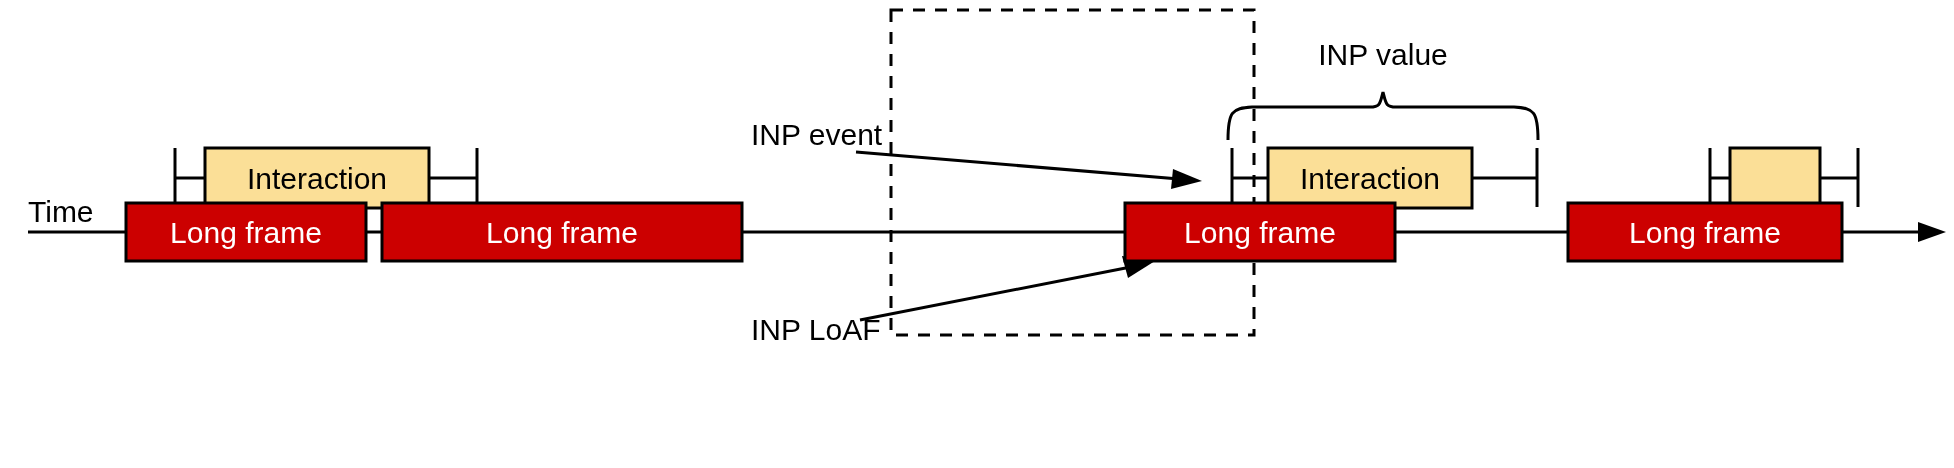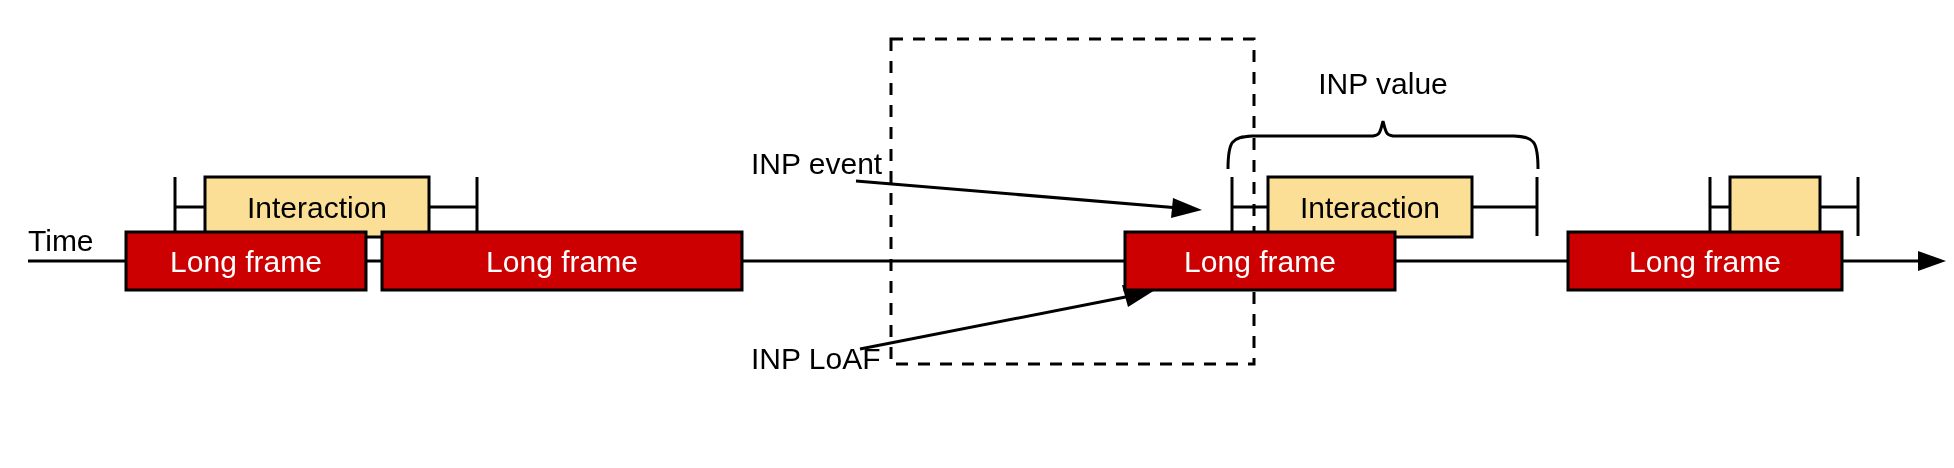--- a/index.html
+++ b/index.html
@@ -7,21 +7,20 @@
     padding: 0;
     background: #ffffff;
   }
   #stage {
     position: relative;
     width: 1954px;
     height: 412px;
     background: #ffffff;
     font-family: "Liberation Sans", sans-serif;
     overflow: hidden;
-    margin-top: 29px;
   }
   #diagram-svg {
     position: absolute;
     left: 0;
     top: 0;
     width: 1954px;
     height: 468px;
   }
   .lbl {
     font-family: "Liberation Sans", sans-serif;

